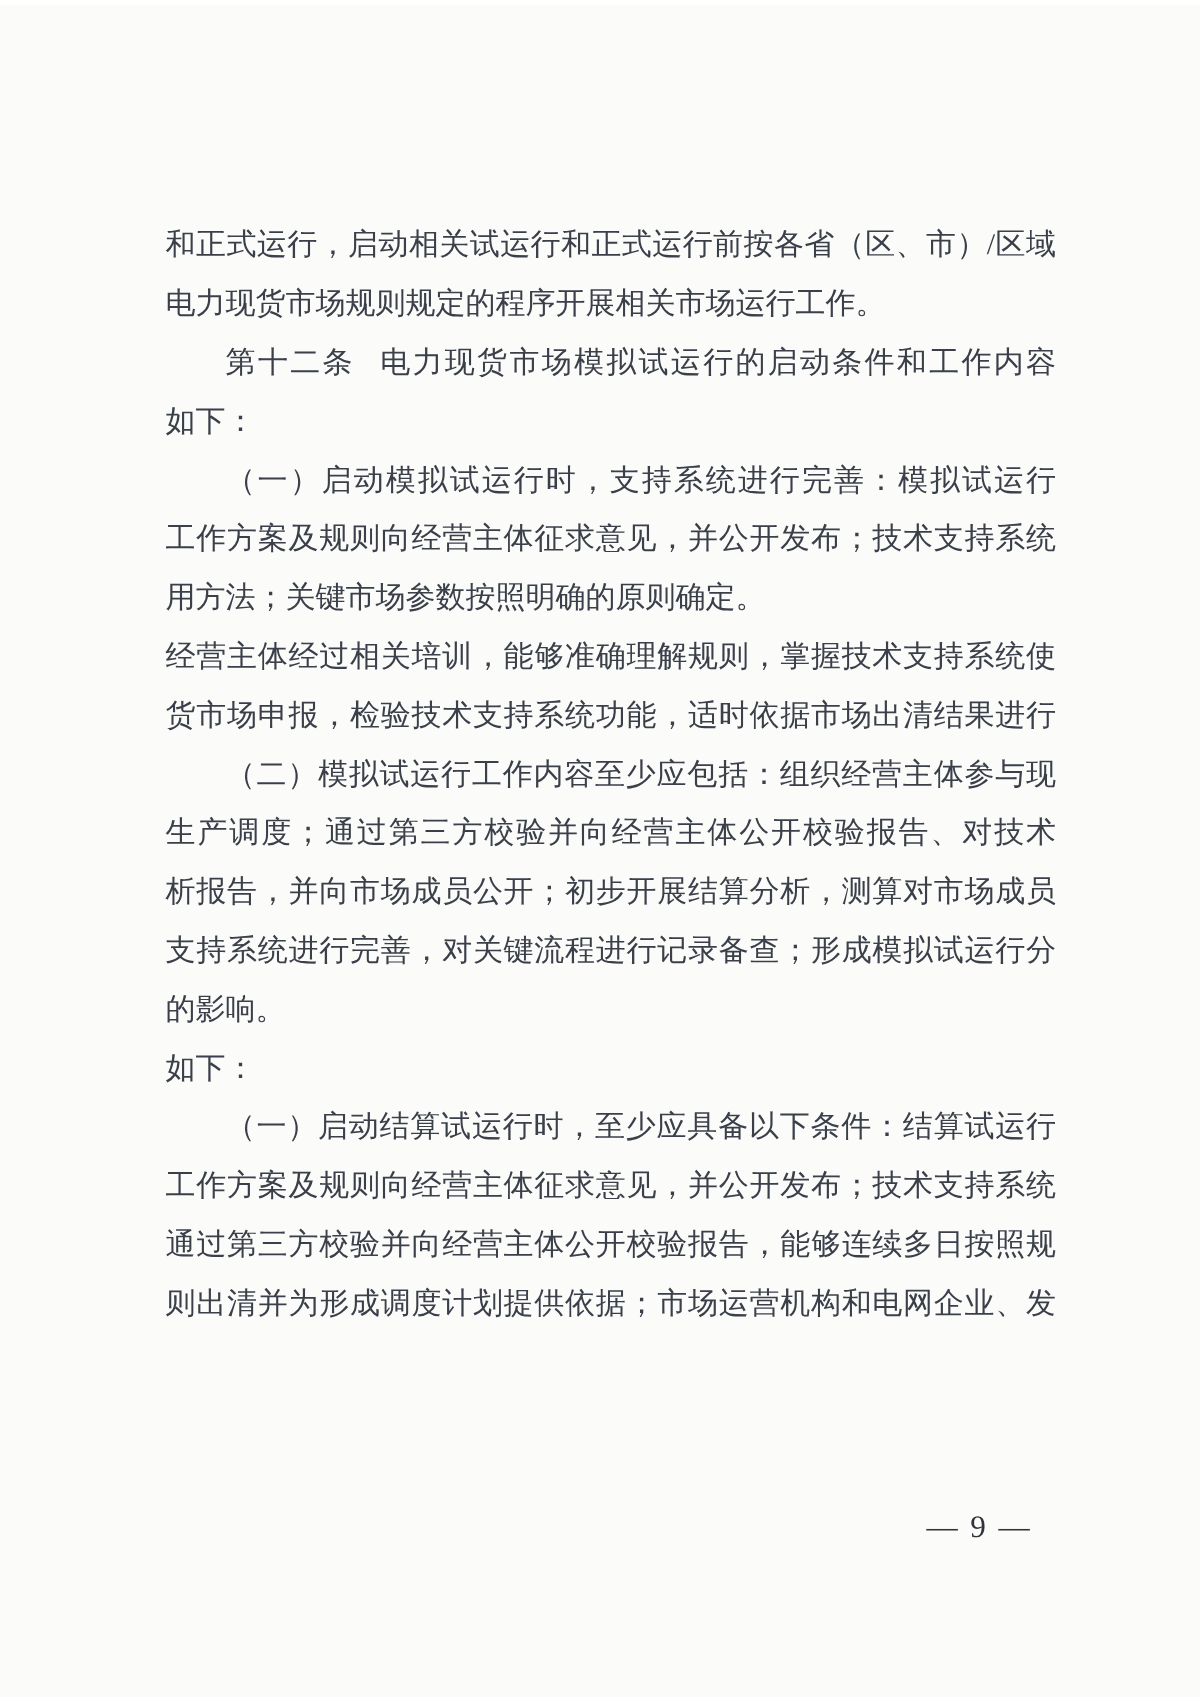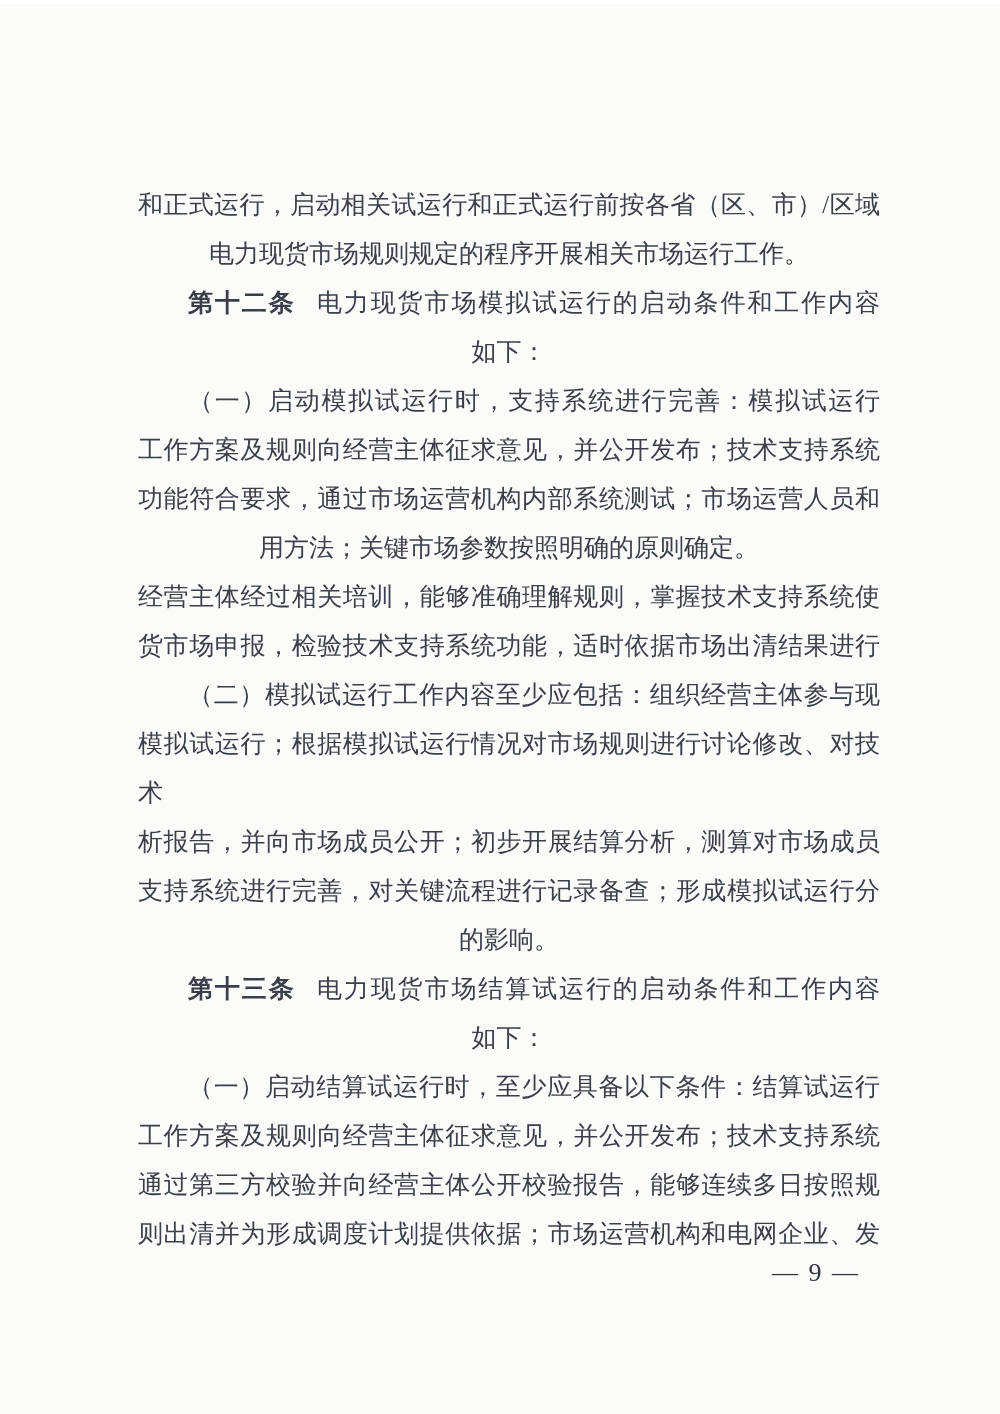--- a/index.html
+++ b/index.html
@@ -21,32 +21,32 @@
     left: 138px;
     top: 176px;
     width: 742px;
     font-size: 25px;
     line-height: 49px;
     color: #3a3f49;
     letter-spacing: 0;
   }
   .para { margin: 0; padding: 0; }
   .line {
-    text-align: center;
+    text-align: left;
     min-height: 49px;
   }
   .line.fill {
     text-align: justify;
     text-align-last: justify;
   }
   .line.indent {
     text-indent: 2em;
   }
   .art-num {
-    font-weight: 700;
+    font-weight: 400;
     margin-right: 0.85em;
   }
   .page-number {
     position: absolute;
     right: 140px;
     top: 1252px;
     font-size: 26px;
     line-height: 34px;
     color: #2e333d;
     letter-spacing: 2px;
@@ -62,34 +62,32 @@
         <div class="line fill">和正式运行，启动相关试运行和正式运行前按各省（区、市）/区域</div>
         <div class="line">电力现货市场规则规定的程序开展相关市场运行工作。</div>
       </div>
       <div class="para">
         <div class="line indent fill"><span class="art-num">第十二条</span>电力现货市场模拟试运行的启动条件和工作内容</div>
         <div class="line">如下：</div>
       </div>
       <div class="para">
         <div class="line indent fill">（一）启动模拟试运行时，支持系统进行完善：模拟试运行</div>
         <div class="line fill">工作方案及规则向经营主体征求意见，并公开发布；技术支持系统</div>
-        <div class="line fill">功能符合要求，通过市场运营机构内部系统测试；市场运营人员和</div>
         <div class="line">用方法；关键市场参数按照明确的原则确定。</div>
         <div class="line fill">经营主体经过相关培训，能够准确理解规则，掌握技术支持系统使</div>
       </div>
       <div class="para">
         <div class="line fill">货市场申报，检验技术支持系统功能，适时依据市场出清结果进行</div>
         <div class="line indent fill">（二）模拟试运行工作内容至少应包括：组织经营主体参与现</div>
-        <div class="line fill">模拟试运行；根据模拟试运行情况对市场规则进行讨论修改、对技术</div>
+        <div class="line fill">生产调度；通过第三方校验并向经营主体公开校验报告、对技术</div>
         <div class="line fill">析报告，并向市场成员公开；初步开展结算分析，测算对市场成员</div>
         <div class="line fill">支持系统进行完善，对关键流程进行记录备查；形成模拟试运行分</div>
         <div class="line">的影响。</div>
       </div>
       <div class="para">
-        <div class="line indent fill"><span class="art-num">第十三条</span>电力现货市场结算试运行的启动条件和工作内容</div>
         <div class="line">如下：</div>
       </div>
       <div class="para">
         <div class="line indent fill">（一）启动结算试运行时，至少应具备以下条件：结算试运行</div>
         <div class="line fill">工作方案及规则向经营主体征求意见，并公开发布；技术支持系统</div>
         <div class="line fill">通过第三方校验并向经营主体公开校验报告，能够连续多日按照规</div>
         <div class="line fill">则出清并为形成调度计划提供依据；市场运营机构和电网企业、发</div>
       </div>
     </div>
   <div class="page-number">— 9 —</div>

